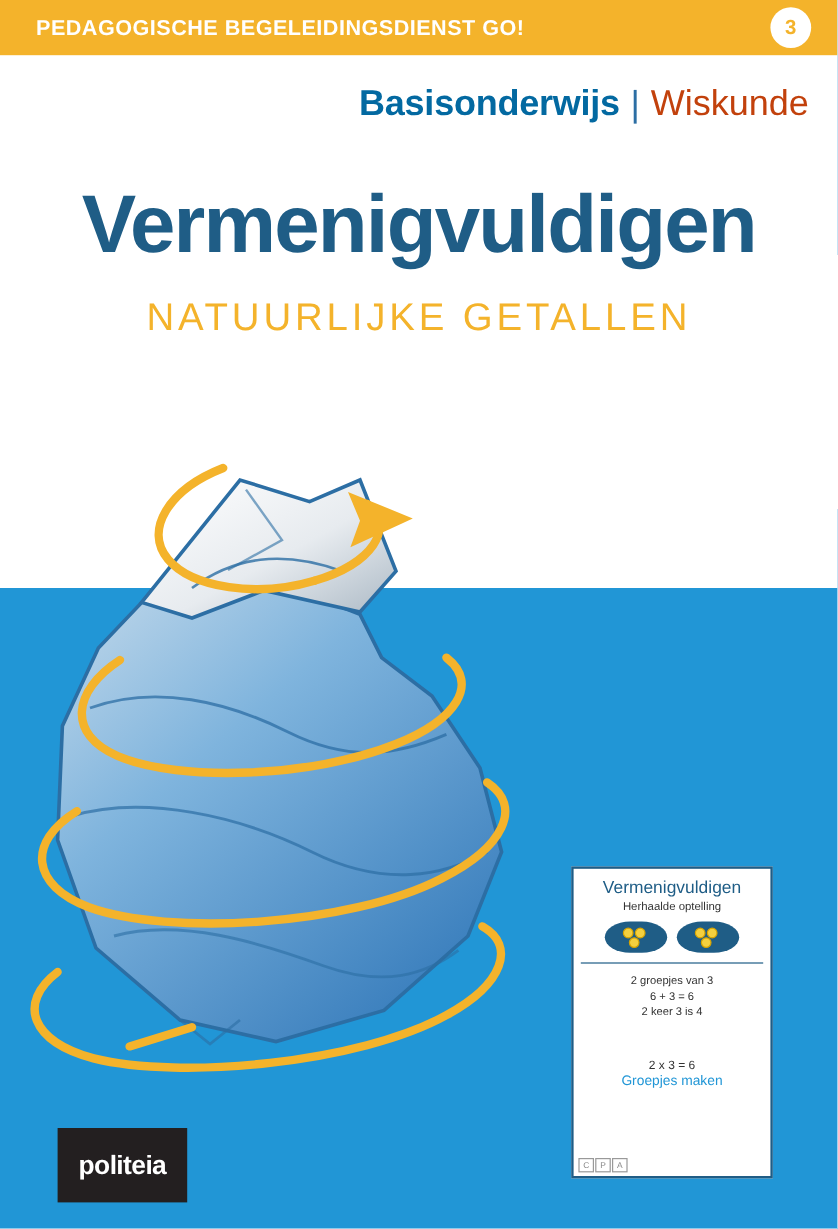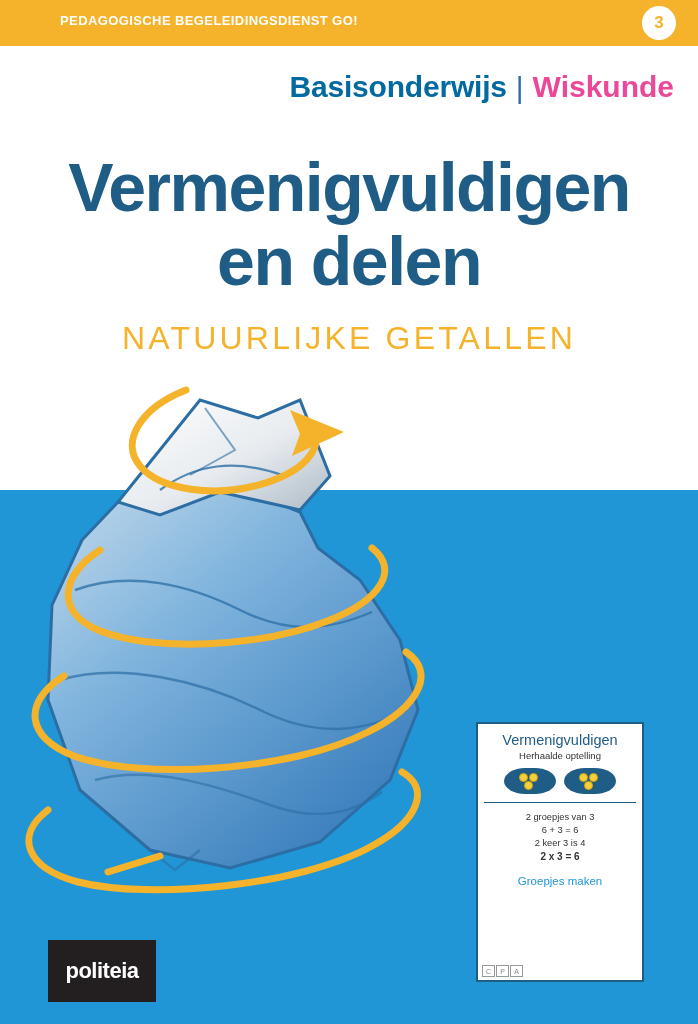--- a/index.html
+++ b/index.html
@@ -27,25 +27,24 @@
     left: 0; top: 0;
     width: 698px;
     height: 46px;
     background: #f4b32b;
   }
   .topbar-text {
     position: absolute;
     left: 30px;
     top: 13px;
     color: #ffffff;
-    font-size: 13px;
+    font-size: 18px;
     font-weight: bold;
     letter-spacing: 0.4px;
     white-space: nowrap;
-    margin-left: 30px;
   }
   .grade-badge {
     position: absolute;
     right: 22px;
     top: 6px;
     width: 34px;
     height: 34px;
     border-radius: 50%;
     background: #ffffff;
     color: #f4b32b;
@@ -71,22 +70,22 @@
     font-weight: bold;
     letter-spacing: -0.2px;
   }
   .subject-divider {
     color: #2c6ea4;
     font-weight: 300;
     font-size: 30px;
     transform: translateY(1px);
   }
   .subject-sub {
-    color: #ec4899;
-    font-weight: bold;
+    color: #c2410c;
+    font-weight: normal;
   }
 
   
   .title-block {
     position: absolute;
     left: 0;
     top: 150px;
     width: 698px;
     text-align: center;
   }
@@ -204,27 +203,28 @@
     line-height: 12.5px;
     padding: 0 6px;
   }
   .card-lines {
     margin-top: 8px;
     color: #333333;
     font-size: 9.3px;
     line-height: 13px;
   }
   .card-lines .bold {
-    font-weight: bold;
+    font-weight: normal;
     font-size: 10px;
+    margin-top: 32px;
   }
   .card-footer {
     color: #2196d6;
     font-size: 11.5px;
-    margin-top: 12px;
+    margin-top: 0;
   }
   .cpa {
     position: absolute;
     left: 4px;
     bottom: 3px;
     display: flex;
     gap: 1px;
   }
   .cpa span {
     width: 13px;
@@ -249,21 +249,20 @@
   </div>
 
   <div class="subject-line">
     <span class="subject-main">Basisonderwijs</span>
     <span class="subject-divider">|</span>
     <span class="subject-sub">Wiskunde</span>
   </div>
 
   <div class="title-block">
     <div class="title-line1">Vermenigvuldigen</div>
-    <div class="title-line2">en delen</div>
     <div class="subtitle">NATUURLIJKE GETALLEN</div>
   </div>
 
   <div class="blue-panel"></div>
 
   <div class="iceberg-wrap">
     <svg width="520" height="520" viewBox="0 0 520 520" xmlns="http://www.w3.org/2000/svg">
       <defs>
         <linearGradient id="gTop" x1="0" y1="0" x2="1" y2="1">
           <stop offset="0%" stop-color="#ffffff"></stop>

